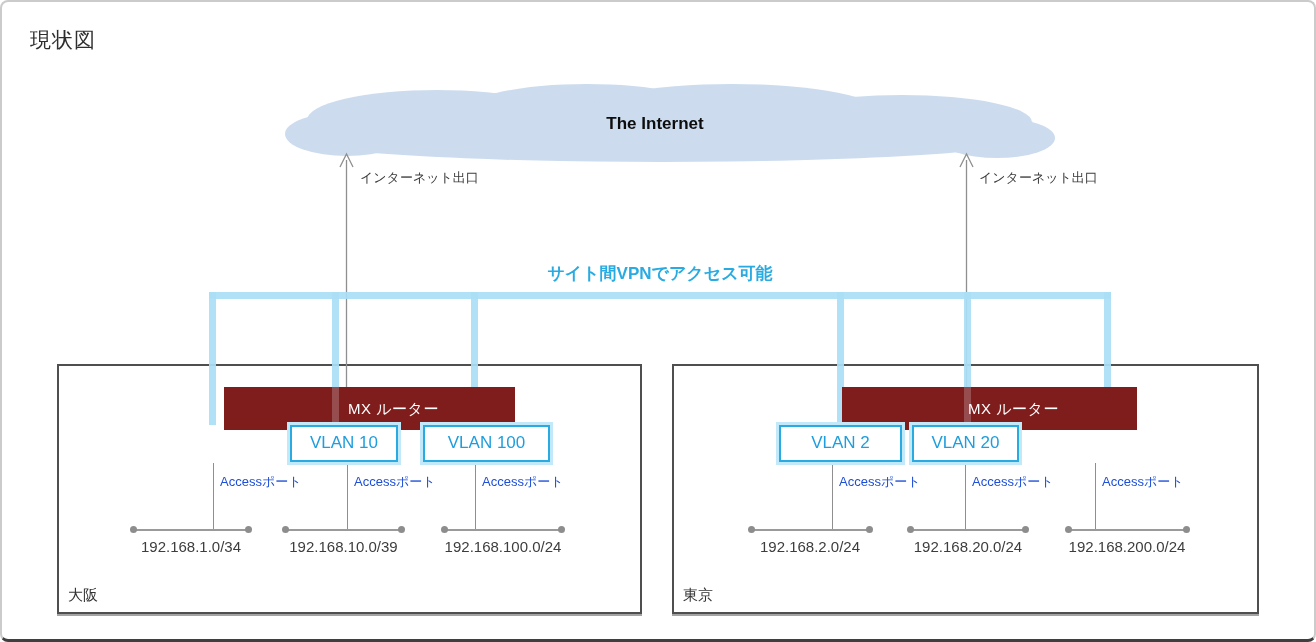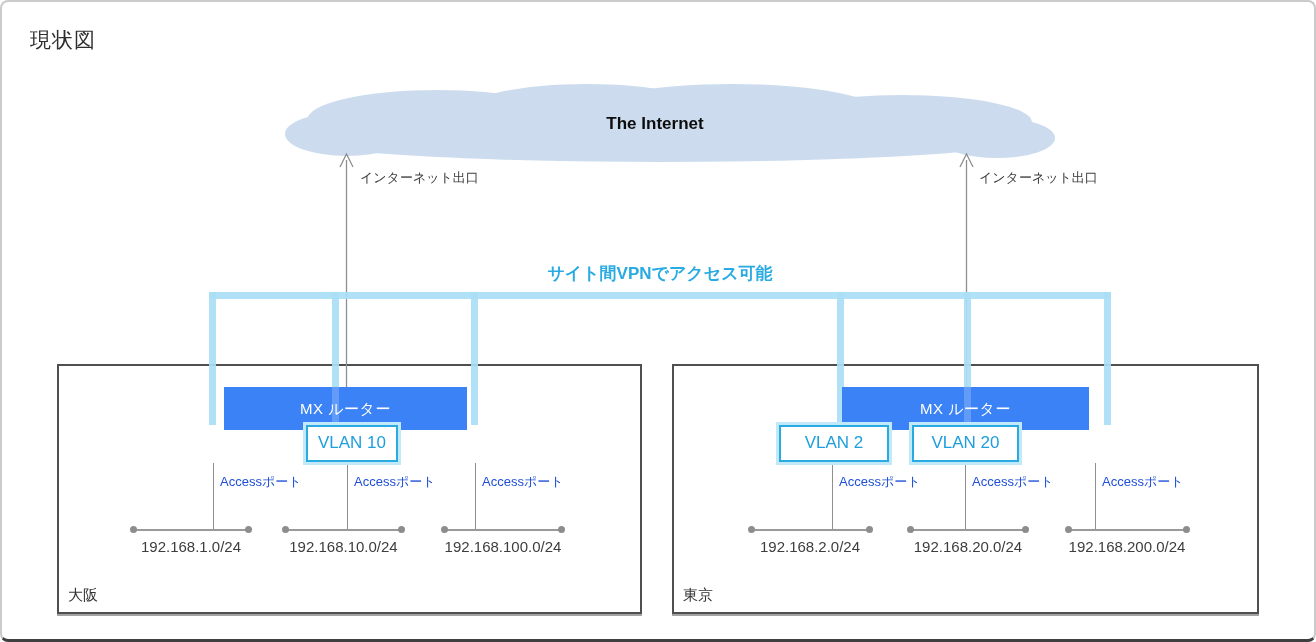--- a/index.html
+++ b/index.html
@@ -13,21 +13,21 @@
   .page-title{left:28px;top:24px;font-size:21px;color:#2e2e2e;letter-spacing:1px;}
   .internet-label{left:553px;top:112px;width:200px;text-align:center;font-size:17px;font-weight:600;color:#0d0d0d;z-index:3;}
   .cloud-svg{left:278px;top:78px;z-index:1;}
   .uplink{z-index:2;}
   .uplink-label{font-size:13px;color:#3b3b3b;z-index:3;}
   .vpn-label{left:458px;top:260px;width:400px;text-align:center;font-size:17px;font-weight:bold;color:#29abe2;z-index:6;}
   .vpn-h{left:207px;top:290px;width:902px;height:7px;background:rgba(169,222,245,0.92);z-index:5;}
   .vpn-v{width:7px;top:290px;height:133px;background:rgba(169,222,245,0.92);z-index:5;}
   .site-box{top:362px;width:585px;height:250px;box-sizing:border-box;border:2px solid #4f4f4f;background:transparent;box-shadow:0 2px 0 rgba(90,90,90,0.55);z-index:0;}
   .site-name{top:584px;font-size:15px;color:#333333;z-index:3;}
-  .mx-box{top:385px;height:43px;background:#3b82f6;color:#ffffff;text-align:center;line-height:43px;font-size:15px;letter-spacing:0.5px;z-index:6;}
+  .mx-box{top:385px;height:43px;background:#7f1d1d;color:#ffffff;text-align:center;line-height:43px;font-size:15px;letter-spacing:0.5px;z-index:6;padding-left:48px;}
   .mx-strip{top:385px;height:43px;width:7px;background:rgba(235,250,255,0.22);z-index:7;}
   .vlan-box{
     top:423px;height:37px;box-sizing:border-box;background:#ffffff;
     border:2px solid #29abe2;box-shadow:0 0 0 3px #c2e9fa;
     color:#1e9ede;font-size:17px;text-align:center;line-height:32px;z-index:8;
   }
   .port-label{top:471px;font-size:13px;color:#1d4ed8;z-index:3;}
   .drop-line{width:1px;top:461px;height:67px;background:#8f8f8f;z-index:2;}
   .seg{top:527px;height:2px;background:#9a9a9a;z-index:2;}
   .seg::before,.seg::after{content:"";position:absolute;top:-3px;width:7px;height:7px;border-radius:50%;background:#8d8d8d;}
@@ -78,23 +78,24 @@
   <div class="abs site-box" style="left:55px;"></div>
   <div class="abs site-box" style="left:670px;width:587px;"></div>
   <div class="abs site-name" style="left:66px;text-align:right;">大阪</div>
   <div class="abs site-name" style="left:681px;">東京</div>
 
   <div class="abs mx-box" style="left:222px;width:243px;">MX ルーター</div>
   <div class="abs mx-box" style="left:840px;width:247px;">MX ルーター</div>
   <div class="abs mx-strip" style="left:330px;"></div>
   <div class="abs mx-strip" style="left:962px;"></div>
 
-  <div class="abs vlan-box" style="left:304px;width:92px;">VLAN 10</div>
+  <div class="abs vlan-box" style="left:288px;width:108px;">VLAN 10</div>
+  <div class="abs vlan-box" style="left:421px;width:127px;">VLAN 100</div>
 
-  <div class="abs vlan-box" style="left:777px;width:110px;">VLAN 2</div>
+  <div class="abs vlan-box" style="left:777px;width:123px;">VLAN 2</div>
   <div class="abs vlan-box" style="left:910px;width:107px;">VLAN 20</div>
 
   <div class="abs port-label" style="left:218px;">Accessポート</div>
   <div class="abs port-label" style="left:352px;">Accessポート</div>
   <div class="abs port-label" style="left:480px;">Accessポート</div>
   <div class="abs port-label" style="left:837px;">Accessポート</div>
   <div class="abs port-label" style="left:970px;">Accessポート</div>
   <div class="abs port-label" style="left:1100px;">Accessポート</div>
 
   <div class="abs drop-line" style="left:211px;"></div>
@@ -104,20 +105,20 @@
   <div class="abs drop-line" style="left:963px;"></div>
   <div class="abs drop-line" style="left:1093px;"></div>
 
   <div class="abs seg" style="left:131px;width:116px;"></div>
   <div class="abs seg" style="left:283px;width:117px;"></div>
   <div class="abs seg" style="left:442px;width:118px;"></div>
   <div class="abs seg" style="left:749px;width:119px;"></div>
   <div class="abs seg" style="left:908px;width:116px;"></div>
   <div class="abs seg" style="left:1066px;width:119px;"></div>
 
-  <div class="abs subnet" style="left:119px;width:140px;">192.168.1.0/24</div>
-  <div class="abs subnet" style="left:271px;width:141px;">192.168.10.0/24</div>
+  <div class="abs subnet" style="left:119px;width:140px;">192.168.1.0/34</div>
+  <div class="abs subnet" style="left:271px;width:141px;">192.168.10.0/39</div>
   <div class="abs subnet" style="left:421px;width:160px;">192.168.100.0/24</div>
   <div class="abs subnet" style="left:738px;width:140px;">192.168.2.0/24</div>
   <div class="abs subnet" style="left:886px;width:160px;">192.168.20.0/24</div>
   <div class="abs subnet" style="left:1045px;width:160px;">192.168.200.0/24</div>
 
 </div>
 
 </body></html>

